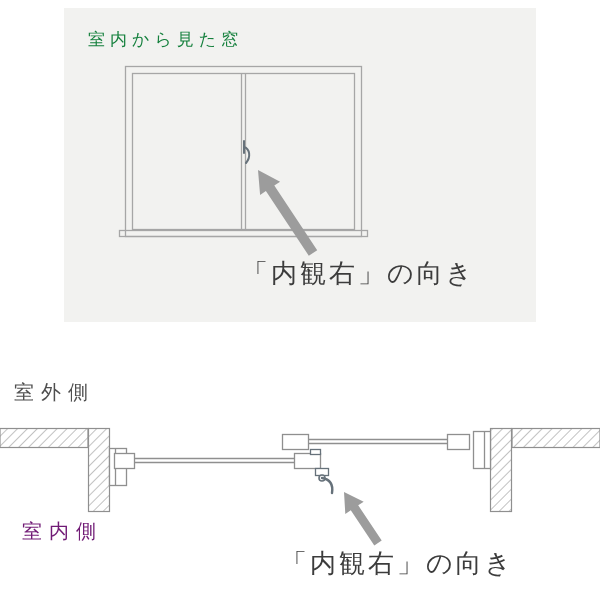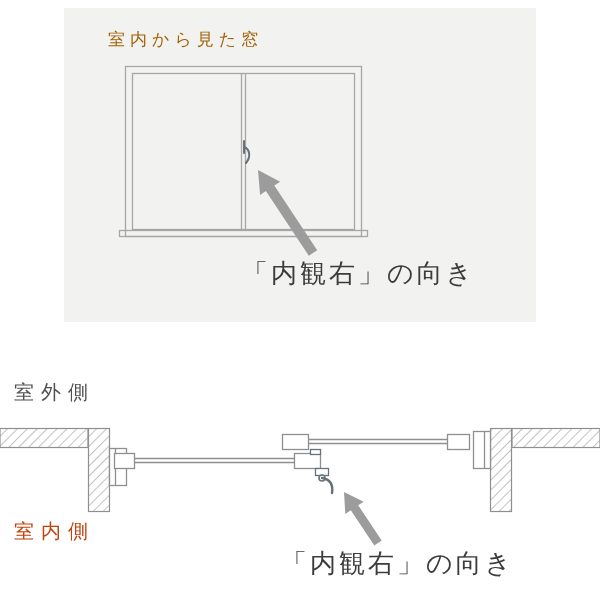--- a/index.html
+++ b/index.html
@@ -15,24 +15,24 @@
     left: 64px; top: 8px;
     width: 472px; height: 314px;
     background: #f2f2f0;
   }
   .overlay {
     position: absolute; left: 0; top: 0;
     width: 600px; height: 600px;
     pointer-events: none;
   }
   .txt { position: absolute; white-space: nowrap; }
-  .caption    { left: 88px;  top: 28px;  font-size: 17px; letter-spacing: 5px; color: #a16207; margin-left: 20px; }
+  .caption    { left: 88px;  top: 28px;  font-size: 17px; letter-spacing: 5px; color: #15803d; }
   .dir-top    { left: 242px; top: 256px; font-size: 26px; letter-spacing: 3px; color: #3c3c3c; }
   .side-out   { left: 14px;  top: 379px; font-size: 20px; letter-spacing: 7px; color: #4f4f4f; }
-  .side-in    { left: 14px;  top: 518px; font-size: 20px; letter-spacing: 7px; color: #c2410c; }
+  .side-in    { left: 22px;  top: 518px; font-size: 20px; letter-spacing: 7px; color: #701a75; }
   .dir-bottom { left: 281px; top: 546px; font-size: 26px; letter-spacing: 3px; color: #3c3c3c; }
 </style>
 </head>
 <body>
 
 <div class="panel"></div>
 
 <svg class="overlay" width="600" height="600" viewBox="0 0 600 600" xmlns="http://www.w3.org/2000/svg">
   <defs>
     <pattern id="hatch" width="7" height="7" patternUnits="userSpaceOnUse" patternTransform="rotate(45)">

